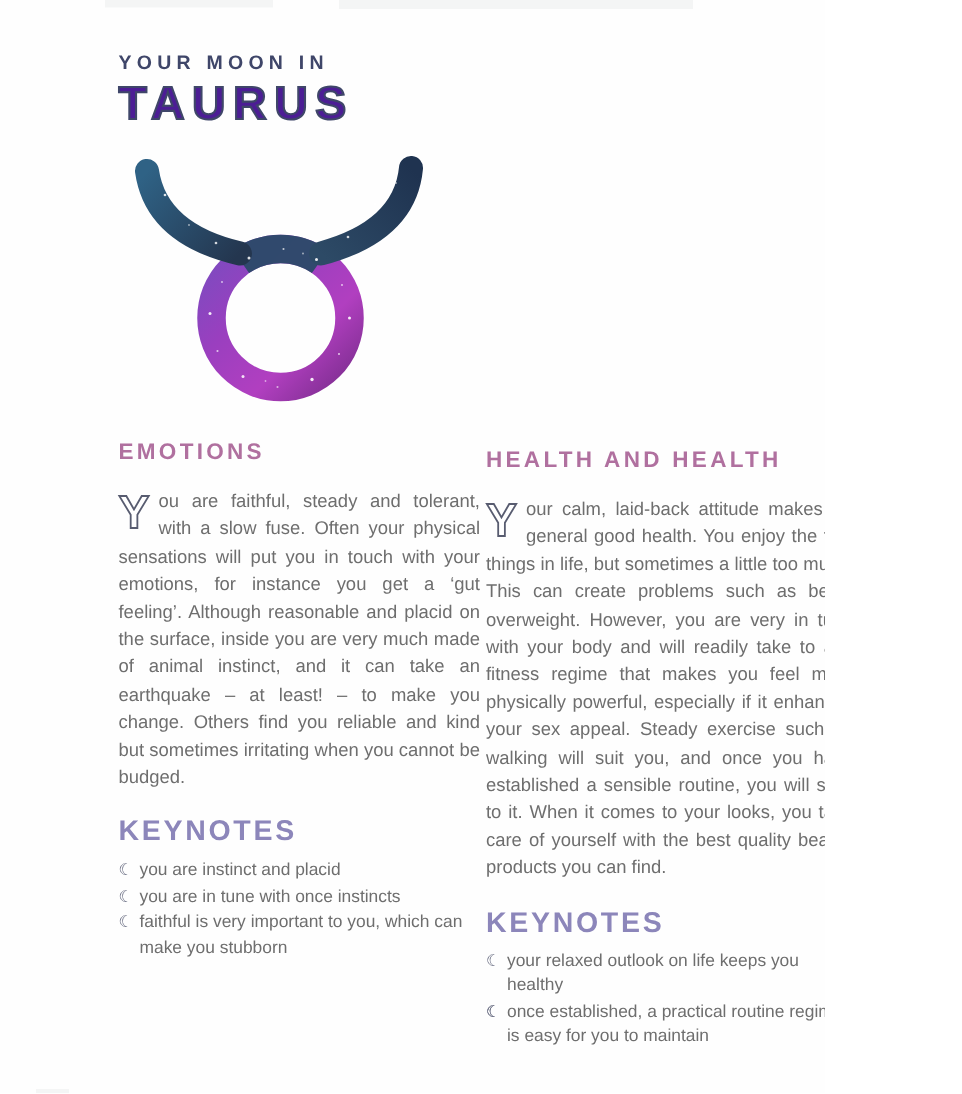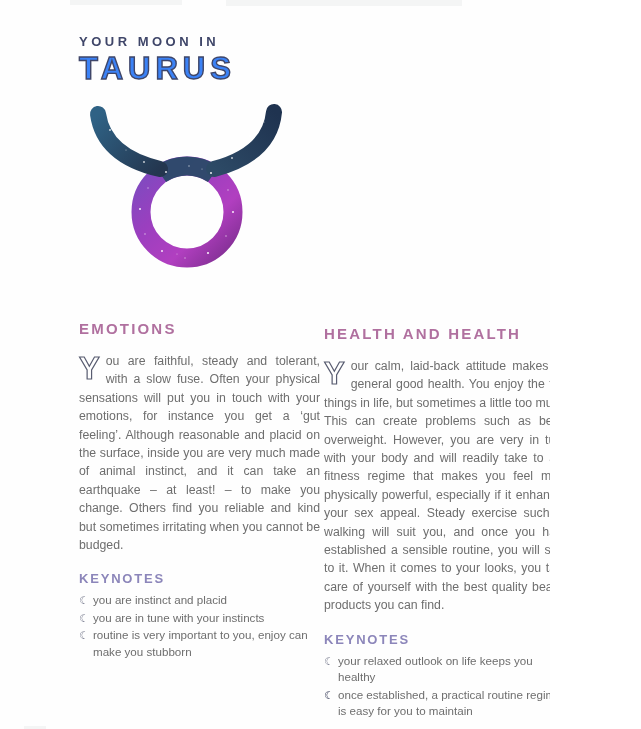--- a/index.html
+++ b/index.html
@@ -14,44 +14,44 @@
   .art3{left:618px;top:0;width:23px;height:4px;}
   .art4{left:24px;top:726px;width:22px;height:3px;}
 
   .header{position:absolute;left:79px;top:34px;}
   .eyebrow{
     font-size:13px;font-weight:bold;letter-spacing:3.5px;
     color:#3f4669;margin:0;
   }
   .big-title{
     margin:4px 0 0 0;font-size:31px;font-weight:bold;letter-spacing:5px;
-    color:#3b82f6;-webkit-text-stroke:1.4px #3f4669;line-height:32px;
+    color:#4c1d95;-webkit-text-stroke:1.4px #3f4669;line-height:32px;
   }
 
   .glyph-wrap{position:absolute;left:82px;top:96px;width:210px;height:196px;}
 
-  .columns{position:absolute;left:79px;top:293px;width:503px;display:flex;gap:4px;margin-top:27px;}
+  .columns{position:absolute;left:79px;top:293px;width:503px;display:flex;gap:4px;}
   .col{box-sizing:border-box;}
   .col-left{width:241px;}
   .col-right{width:245px;padding-top:5px;}
   .section-heading{
     margin:0 0 15px 0;font-size:15px;font-weight:bold;letter-spacing:2.2px;
     color:#b0709f;
   }
   .body-text{
     font-size:12.3px;line-height:18.4px;text-align:justify;color:#6e6e6e;
     margin:0;
   }
   .dropcap{
     float:left;font-size:31px;line-height:26px;font-weight:bold;
     color:#ffffff;-webkit-text-stroke:1.2px #585c70;
     margin:4px 6px 0 0;
   }
   .keynotes-heading{
-    margin:17px 0 6px 0;font-size:13px;font-weight:bold;letter-spacing:1.8px;
+    margin:17px 0 6px 0;font-size:19px;font-weight:bold;letter-spacing:1.8px;
     color:#8c86ba;
   }
   ul.keynotes{
     list-style:none;margin:0;padding:0;font-size:11.6px;line-height:16.5px;
     color:#6e6e6e;
   }
   ul.keynotes li{position:relative;padding-left:14px;margin:0 0 1px 0;}
   .moon-bullet{
     position:absolute;left:0;top:0;display:inline-block;
     transform:scaleX(-1);font-size:11px;color:#707488;
@@ -126,22 +126,22 @@
   </div>
 
   <div class="columns">
 
     <div class="col col-left">
       <h2 class="section-heading">EMOTIONS</h2>
       <p class="body-text"><span class="dropcap">Y</span><span>ou are faithful, steady and tolerant, with a slow fuse. Often your physical sensations will put you in touch with your emotions, for instance you get a ‘gut feeling’. Although reasonable and placid on the surface, inside you are very much made of animal instinct, and it can take an earthquake – at least! – to make you change. Others find you reliable and kind but sometimes irritating when you cannot be budged.</span></p>
       <h3 class="keynotes-heading">KEYNOTES</h3>
       <ul class="keynotes">
         <li><span class="moon-bullet">☽</span><span>you are instinct and placid</span></li>
-        <li><span class="moon-bullet">☽</span><span>you are in tune with your instincts</span></li>
-        <li><span class="moon-bullet">☽</span><span>routine is very important to you, enjoy can make you stubborn</span></li>
+        <li><span class="moon-bullet">☽</span><span>you are in tune with once instincts</span></li>
+        <li><span class="moon-bullet">☽</span><span>faithful is very important to you, which can make you stubborn</span></li>
       </ul>
     </div>
 
     <div class="col col-right">
       <h2 class="section-heading">HEALTH AND HEALTH</h2>
       <p class="body-text"><span class="dropcap">Y</span><span>our calm, laid-back attitude makes for general good health. You enjoy the fine things in life, but sometimes a little too much. This can create problems such as being overweight. However, you are very in tune with your body and will readily take to any fitness regime that makes you feel more physically powerful, especially if it enhances your sex appeal. Steady exercise such as walking will suit you, and once you have established a sensible routine, you will stick to it. When it comes to your looks, you take care of yourself with the best quality beauty products you can find.</span></p>
       <h3 class="keynotes-heading">KEYNOTES</h3>
       <ul class="keynotes">
         <li><span class="moon-bullet">☽</span><span>your relaxed outlook on life keeps you healthy</span></li>
         <li><span class="moon-bullet">☽</span></li>

